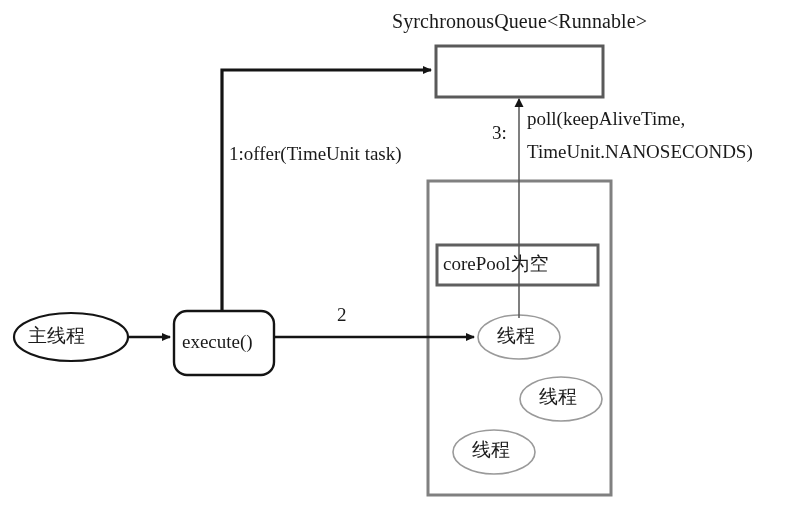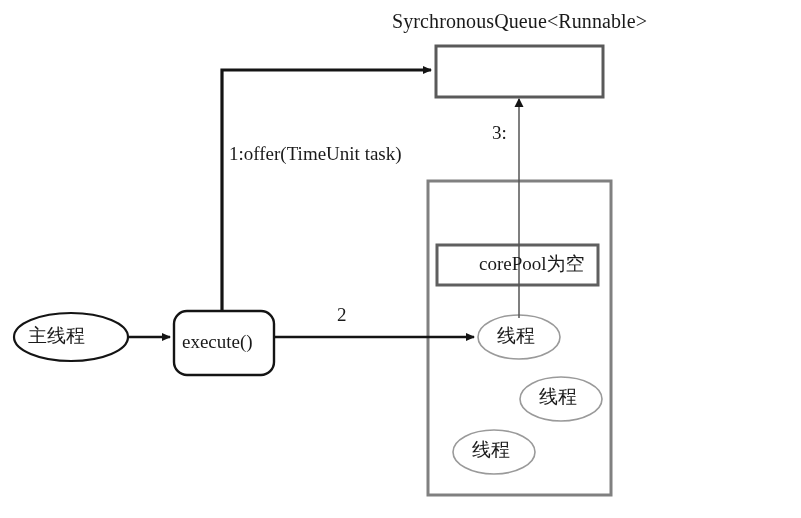--- a/index.html
+++ b/index.html
@@ -61,21 +61,20 @@
   }
   .lbl-maxpool {
     left: 437px;
     top: 198px;
     font-size: 19px;
   }
   .lbl-corepool {
     left: 443px;
     top: 253px;
     font-size: 19px;
-    margin-left: 36px;
   }
   .lbl-mainthread {
     left: 28px;
     top: 325px;
     font-size: 19px;
   }
   .lbl-execute {
     left: 182px;
     top: 331px;
     font-size: 19px;
@@ -133,21 +132,23 @@
 
     <line x1="519" y1="318" x2="519" y2="99" stroke="#555555" stroke-width="1.5" marker-end="url(#arrow-thin)"></line>
   </svg>
 
   <div class="lbl title-queue">SyrchronousQueue&lt;Runnable&gt;</div>
 
   <div class="lbl lbl-offer">1:offer(TimeUnit task)</div>
 
   <div class="lbl lbl-step3">3:</div>
 
+  <div class="lbl lbl-poll1">poll(keepAliveTime,</div>
 
+  <div class="lbl lbl-poll2">TimeUnit.NANOSECONDS)</div>
 
   <div class="lbl lbl-step2">2</div>
 
 
   <div class="lbl lbl-corepool">corePool为空</div>
 
   <div class="lbl lbl-mainthread">主线程</div>
 
   <div class="lbl lbl-execute">execute()</div>
 

